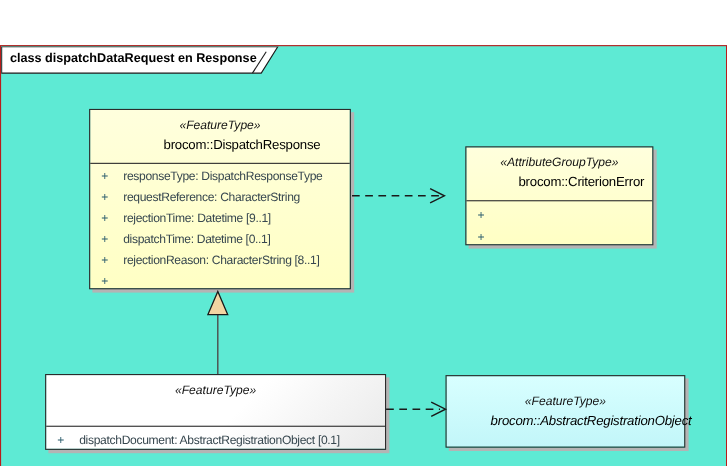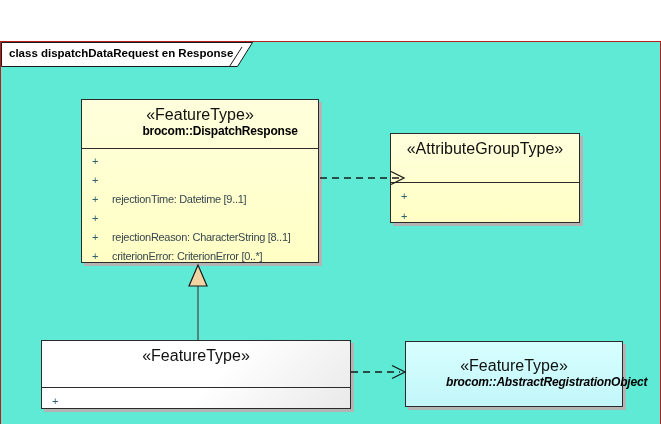--- a/index.html
+++ b/index.html
@@ -27,22 +27,22 @@
   }
   .box-yellow{background:linear-gradient(180deg,#ffffdd 0%,#ffffc4 100%);}
   .box-gray{background:linear-gradient(135deg,#ffffff 55%,#e9e9e9 100%);}
   .box-cyan{background:linear-gradient(180deg,#d8ffff 0%,#c2f6f9 100%);}
   .head{
     text-align:center;
     padding-top:7px;
     box-sizing:border-box;
   }
   .head.with-divider{border-bottom:1px solid #2b2b2b;}
-  .stereotype{font-size:16px;color:#111;line-height:15px;white-space:nowrap;}
-  .cls-name{font-size:12px;font-weight:bold;color:#000;line-height:18px;white-space:nowrap;letter-spacing:-0.2px;padding-left:40px;}
+  .stereotype{font-size:11px;color:#111;line-height:15px;white-space:nowrap;font-style:italic;}
+  .cls-name{font-size:12px;font-weight:normal;color:#000;line-height:18px;white-space:nowrap;letter-spacing:-0.2px;padding-left:40px;}
   .cls-name.abstract{font-style:italic;text-align:center;}
   .attrs{padding-top:3px;}
   .attr-row{
     position:relative;
     white-space:nowrap;
     font-size:11px;
     letter-spacing:-0.3px;
     color:#37474f;
   }
   .attr-row .plus{
@@ -66,45 +66,46 @@
     <line x1="228.5" y1="24.5" x2="241" y2="5" stroke="#1a1a1a" stroke-width="1"></line>
   </svg>
   <div class="frame-title">class dispatchDataRequest en Response</div>
 
   <div class="uml-box box-yellow" style="left:80px;top:57px;width:238px;height:164px;">
     <div class="head with-divider" style="height:49px;">
       <div class="stereotype">«FeatureType»</div>
       <div class="cls-name">brocom::DispatchResponse</div>
     </div>
     <div class="attrs rows-19">
+      <div class="attr-row"><span class="plus">+</span><span class="attr-text">responseType: DispatchResponseType</span></div>
+      <div class="attr-row"><span class="plus">+</span><span class="attr-text">requestReference: CharacterString</span></div>
+      <div class="attr-row"><span class="plus">+</span><span class="attr-text">rejectionTime: Datetime [9..1]</span></div>
+      <div class="attr-row"><span class="plus">+</span><span class="attr-text">dispatchTime: Datetime [0..1]</span></div>
+      <div class="attr-row"><span class="plus">+</span><span class="attr-text">rejectionReason: CharacterString [8..1]</span></div>
       <div class="attr-row"><span class="plus">+</span></div>
-      <div class="attr-row"><span class="plus">+</span></div>
-      <div class="attr-row"><span class="plus">+</span><span class="attr-text">rejectionTime: Datetime [9..1]</span></div>
-      <div class="attr-row"><span class="plus">+</span></div>
-      <div class="attr-row"><span class="plus">+</span><span class="attr-text">rejectionReason: CharacterString [8..1]</span></div>
-      <div class="attr-row"><span class="plus">+</span><span class="attr-text">criterionError: CriterionError [0..*]</span></div>
     </div>
   </div>
 
-  <div class="uml-box box-yellow" style="left:389px;top:91px;width:190px;height:90px;">
+  <div class="uml-box box-yellow" style="left:422px;top:91px;width:171px;height:90px;">
     <div class="head with-divider" style="height:49px;">
       <div class="stereotype">«AttributeGroupType»</div>
+      <div class="cls-name">brocom::CriterionError</div>
     </div>
     <div class="attrs rows-20">
       <div class="attr-row"><span class="plus">+</span></div>
       <div class="attr-row"><span class="plus">+</span></div>
     </div>
   </div>
 
   <div class="uml-box box-gray" style="left:40px;top:298px;width:310px;height:69px;">
     <div class="head with-divider" style="height:47px;">
       <div class="stereotype">«FeatureType»</div>
     </div>
     <div class="attrs rows-22">
-      <div class="attr-row"><span class="plus">+</span></div>
+      <div class="attr-row"><span class="plus">+</span><span class="attr-text">dispatchDocument: AbstractRegistrationObject [0.1]</span></div>
     </div>
   </div>
 
   <div class="uml-box box-cyan" style="left:404px;top:299px;width:218px;height:66px;">
     <div class="head center-head">
       <div class="stereotype">«FeatureType»</div>
       <div class="cls-name abstract">brocom::AbstractRegistrationObject</div>
     </div>
   </div>
 

